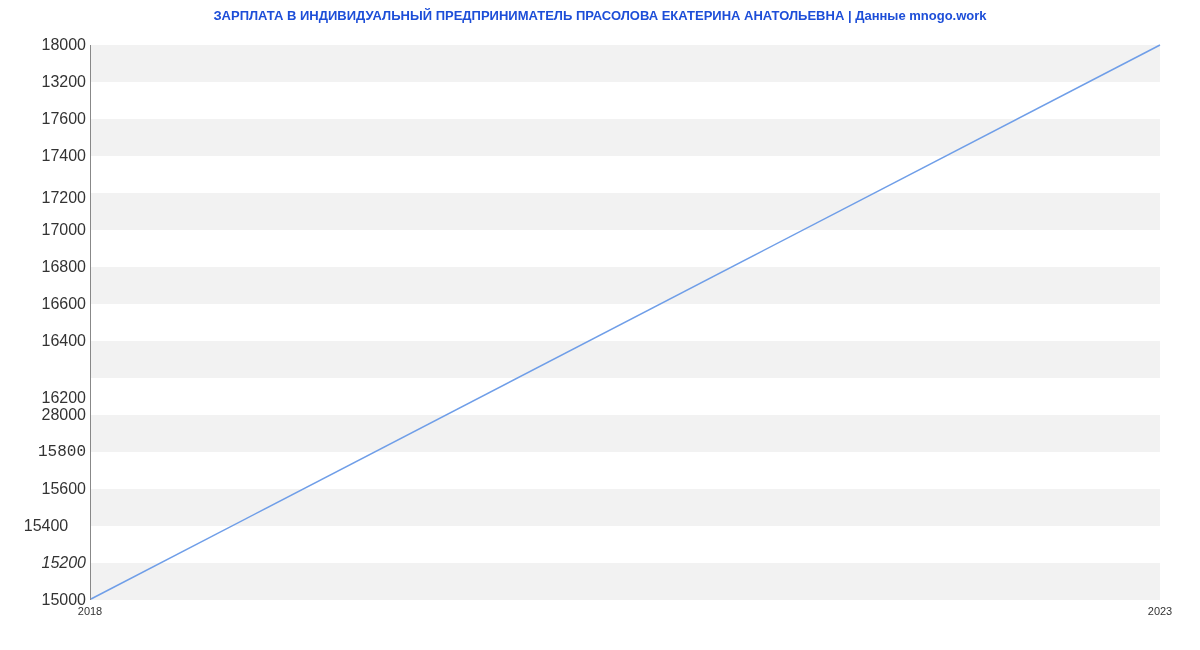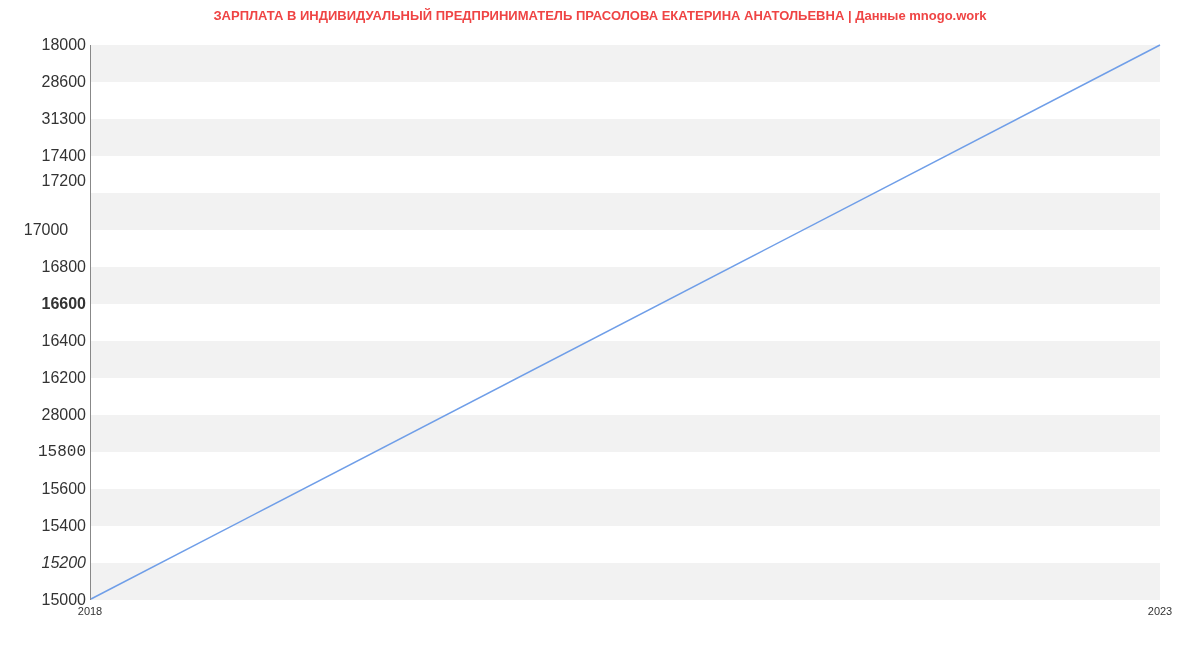--- a/index.html
+++ b/index.html
@@ -7,21 +7,21 @@
       width: 1200px;
       height: 650px;
       background: #fff;
       font-family: -apple-system, "Segoe UI", Arial, sans-serif;
       position: relative;
     }
     .title {
       text-align: center;
       font-size: 13px;
       font-weight: bold;
-      color: #ef4444;
+      color: #1d4ed8;
       padding-top: 8px;
     }
     .chart-wrap {
       position: absolute;
       left: 0;
       top: 30px;
       width: 1200px;
       height: 600px;
     }
     .plot-area {
@@ -81,33 +81,33 @@
       <div class="band" style="top: 444px; height: 37px;"></div>
       <div class="band" style="top: 518px; height: 37px;"></div>
     <svg class="line-layer" id="line-svg" preserveAspectRatio="none" viewBox="0 0 1070 555">
         <path d="M0 555 L1070 0" stroke="#6f9ee8" stroke-width="1.5" fill="none"></path>
       </svg>
   </div>
 
   <div id="ytick-container">
       <div class="y-tick-label" style="top: 570px;">15000</div>
       <div class="y-tick-label" style="top: 533px; font-style: italic;">15200</div>
-      <div class="y-tick-label" style="top: 496px;">15400</div>
+      <div class="y-tick-label" style="top: 496px; text-align: center;">15400</div>
       <div class="y-tick-label" style="top: 459px;">15600</div>
       <div class="y-tick-label" style="top: 422px; font-family: Liberation Mono, monospace;">15800</div>
       <div class="y-tick-label" style="top: 385px;">28000</div>
-      <div class="y-tick-label" style="top: 348px;">16200</div>
+      <div class="y-tick-label" style="top: 368px;">16200</div>
       <div class="y-tick-label" style="top: 311px;">16400</div>
-      <div class="y-tick-label" style="top: 274px; font-weight: bold;">16600</div>
+      <div class="y-tick-label" style="top: 274px;">16600</div>
       <div class="y-tick-label" style="top: 237px;">16800</div>
-      <div class="y-tick-label" style="top: 200px; text-align: center;">17000</div>
-      <div class="y-tick-label" style="top: 151px;">17200</div>
+      <div class="y-tick-label" style="top: 200px;">17000</div>
+      <div class="y-tick-label" style="top: 168px;">17200</div>
       <div class="y-tick-label" style="top: 126px;">17400</div>
-      <div class="y-tick-label" style="top: 89px;">31300</div>
-      <div class="y-tick-label" style="top: 52px;">28600</div>
+      <div class="y-tick-label" style="top: 89px;">17600</div>
+      <div class="y-tick-label" style="top: 52px;">13200</div>
       <div class="y-tick-label" style="top: 15px;">18000</div>
     </div>
   <div id="xtick-container">
       <div class="x-tick-label" style="left: 90px;">2018</div>
       <div class="x-tick-label" style="left: 1160px;">2023</div>
     </div>
 
 </div>
 
 </body></html>

